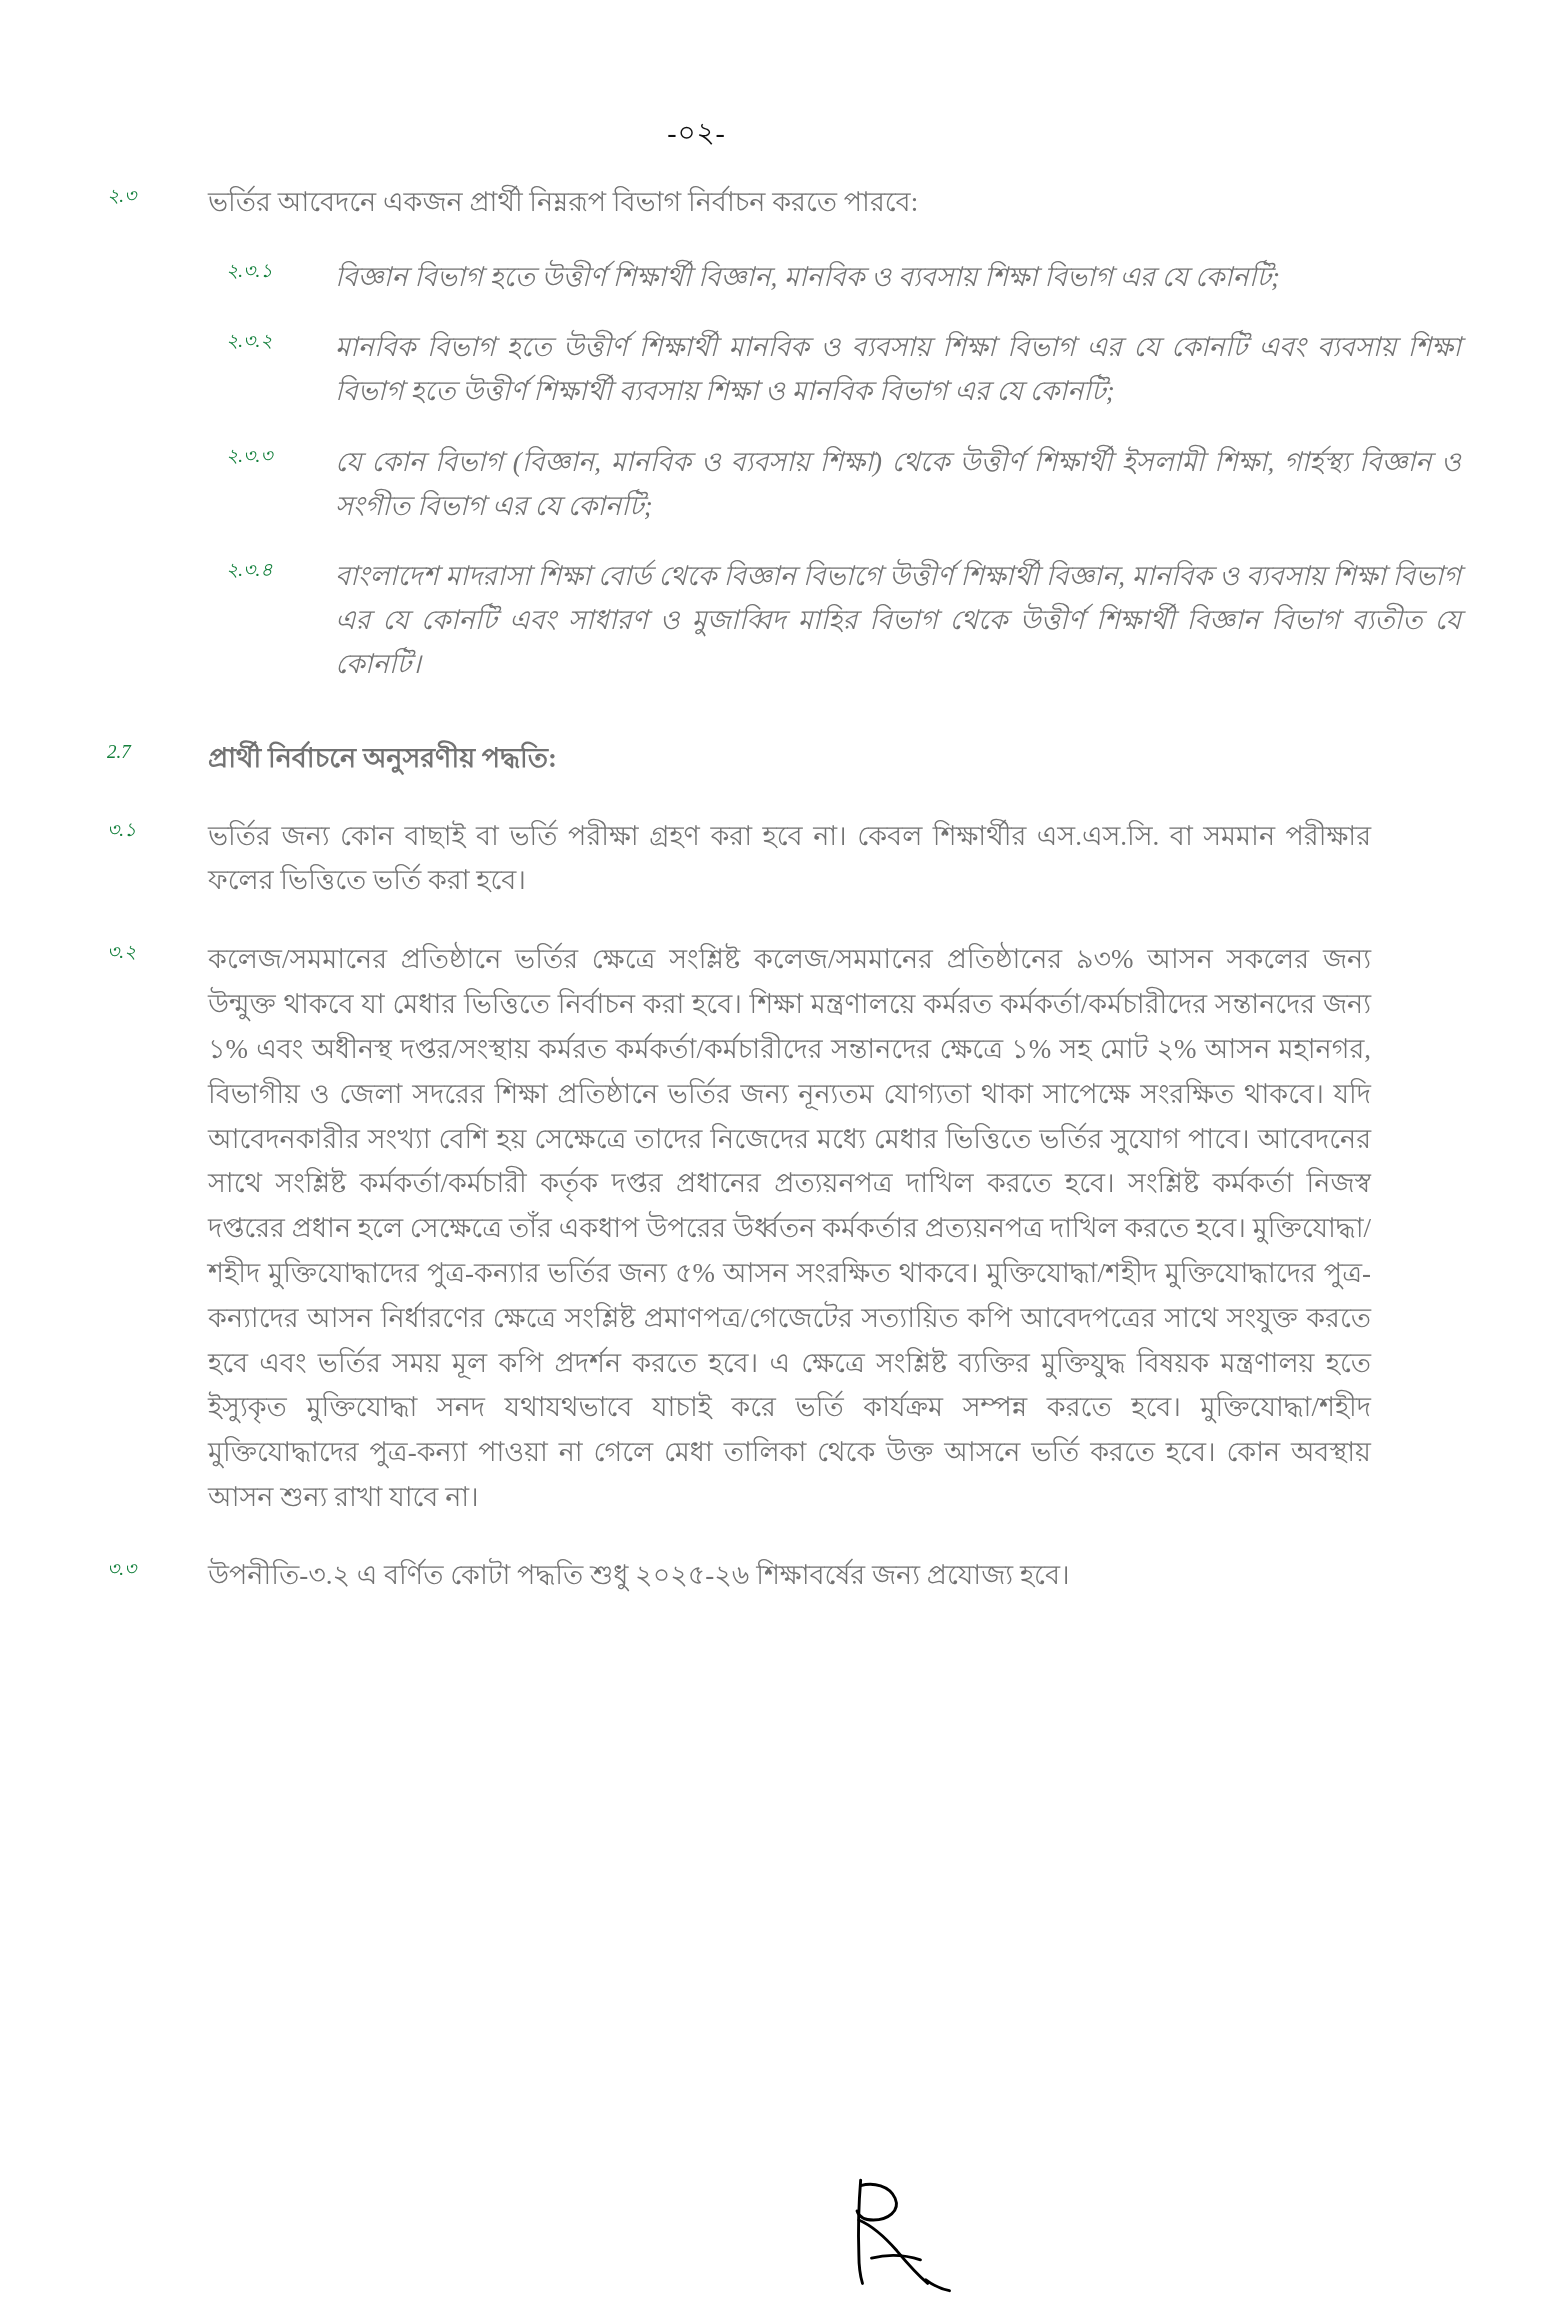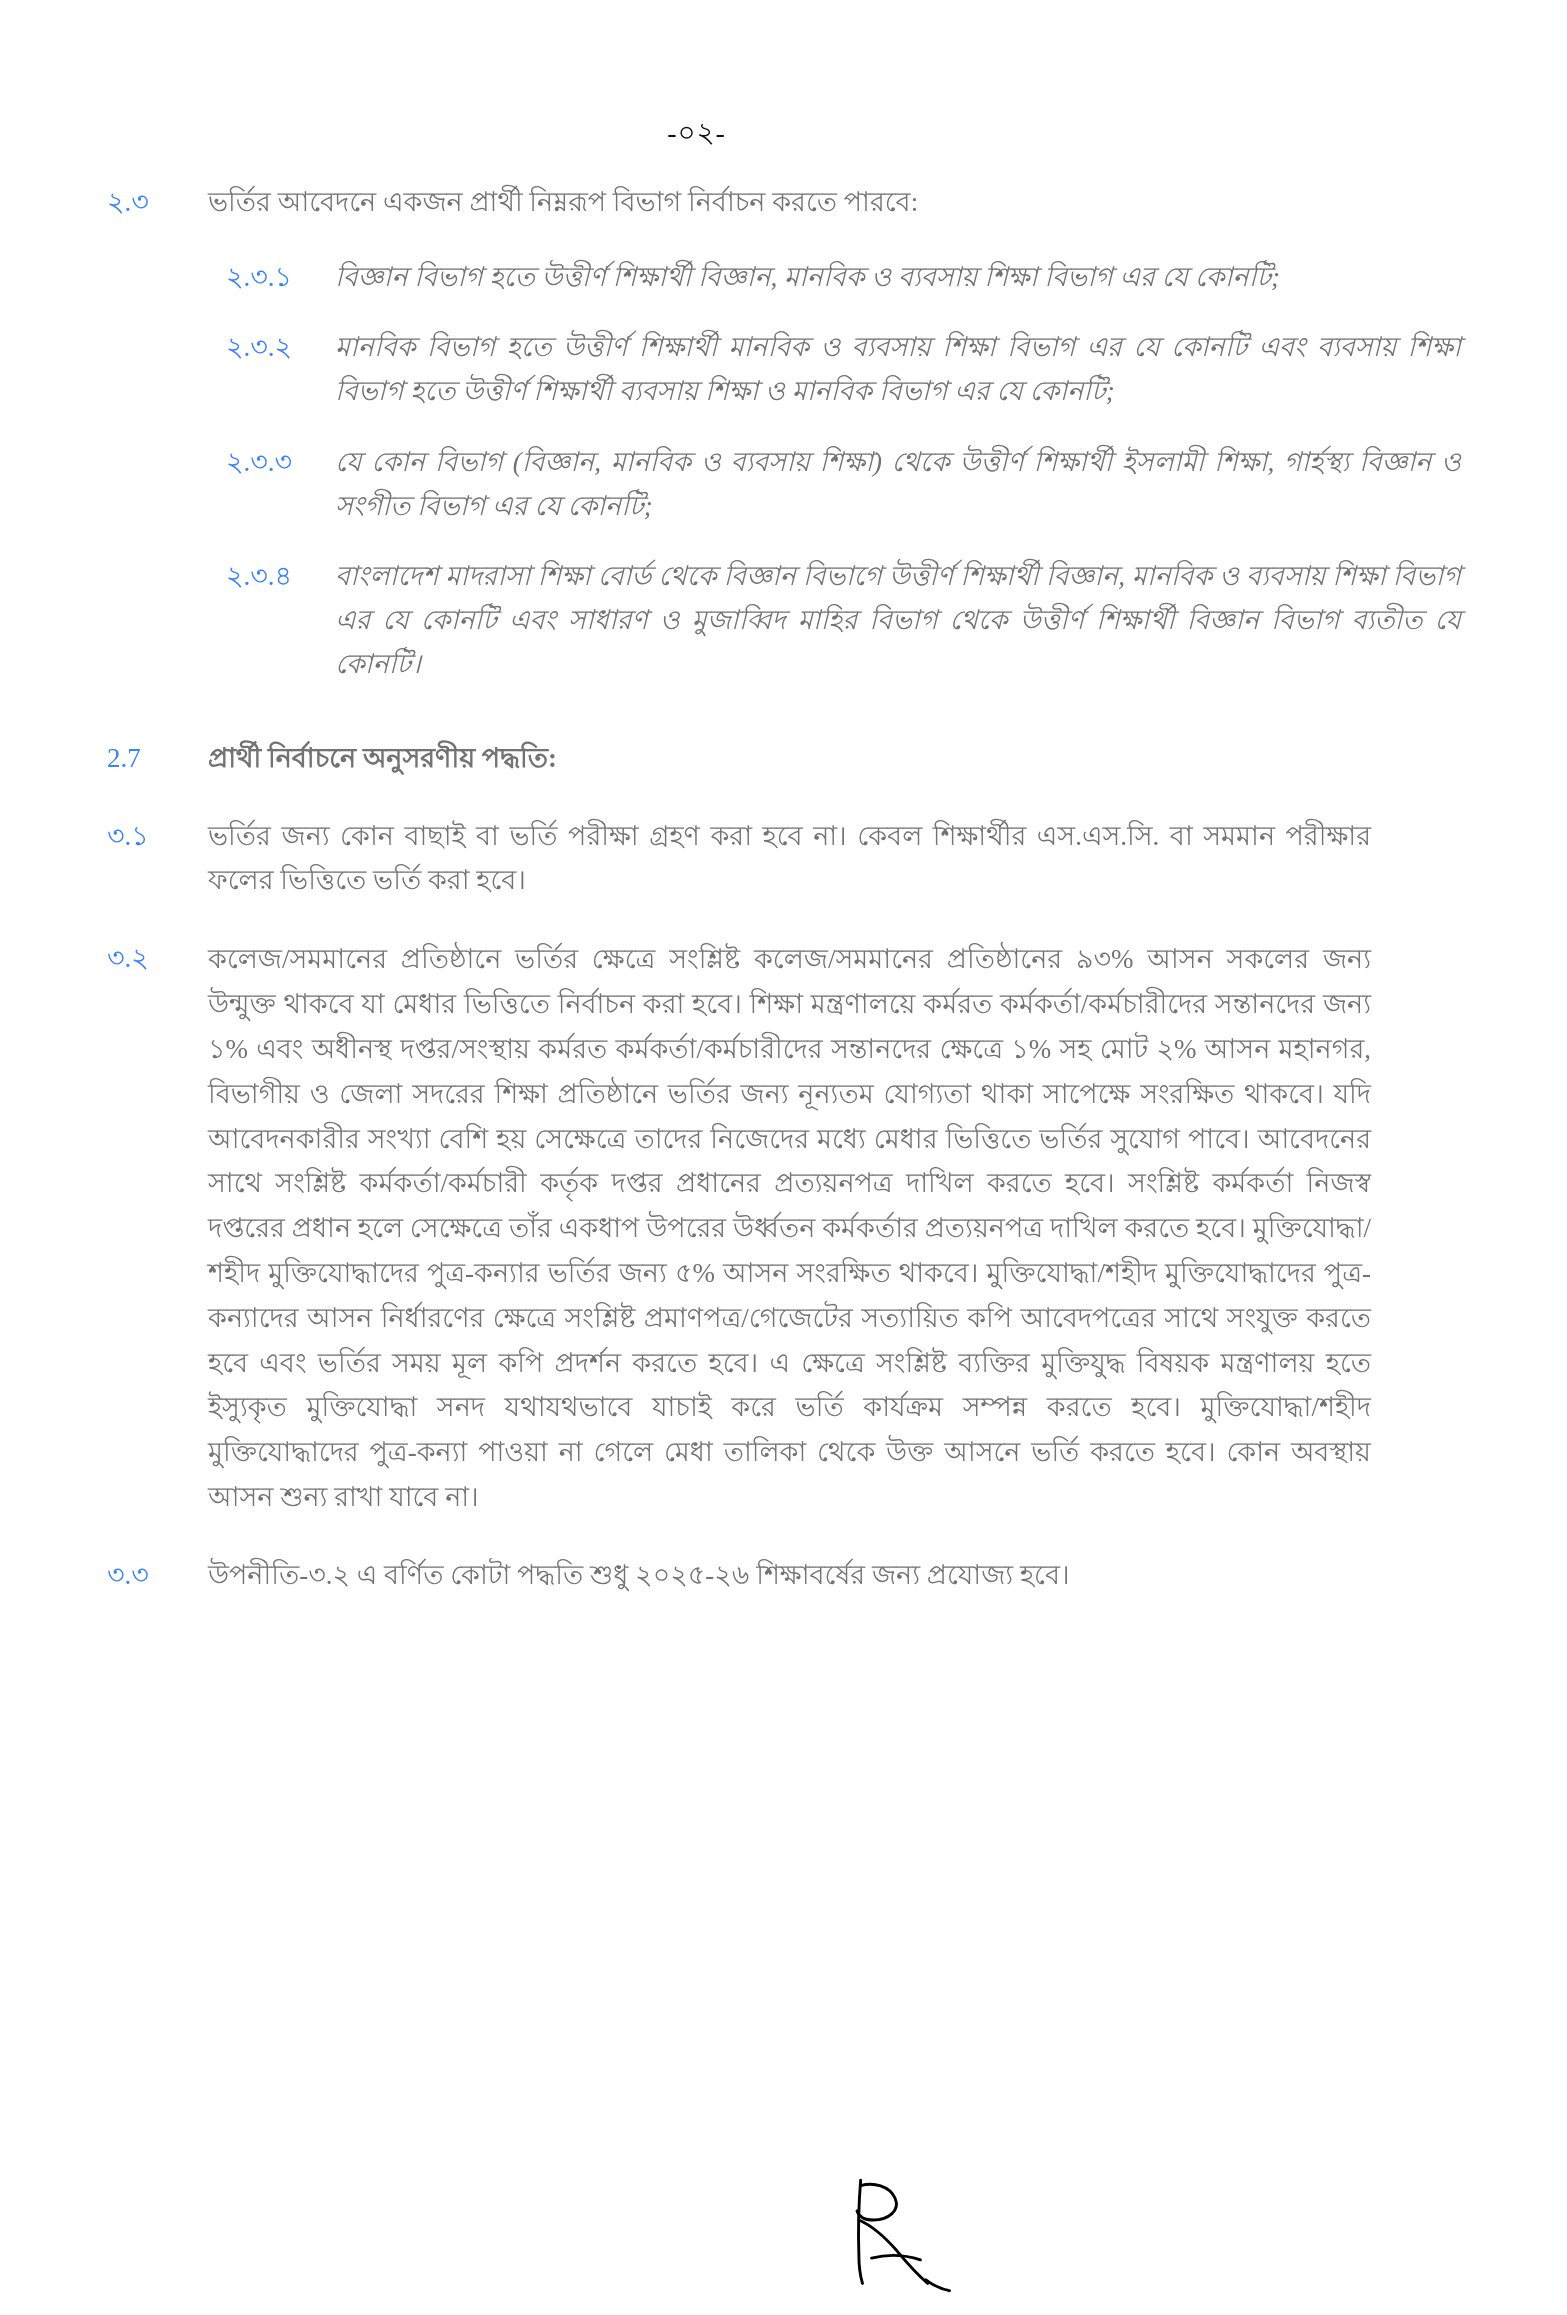--- a/index.html
+++ b/index.html
@@ -38,24 +38,25 @@
   }
 
   
   .row {
     display: flex;
     align-items: flex-start;
     margin-bottom: 23.5px;
   }
   .row .num {
     flex: 0 0 auto;
-    font-size: 27px;
+    font-size: 19px;
     line-height: 1.62;
-    color: #3b82f6;
+    color: #15803d;
     white-space: nowrap;
+    font-style: italic;
   }
   .row .body {
     flex: 1 1 auto;
     font-size: 27px;
     line-height: 1.62;
     text-align: justify;
     text-justify: inter-word;
     color: #737373;
     -webkit-hyphens: none;
     hyphens: none;

